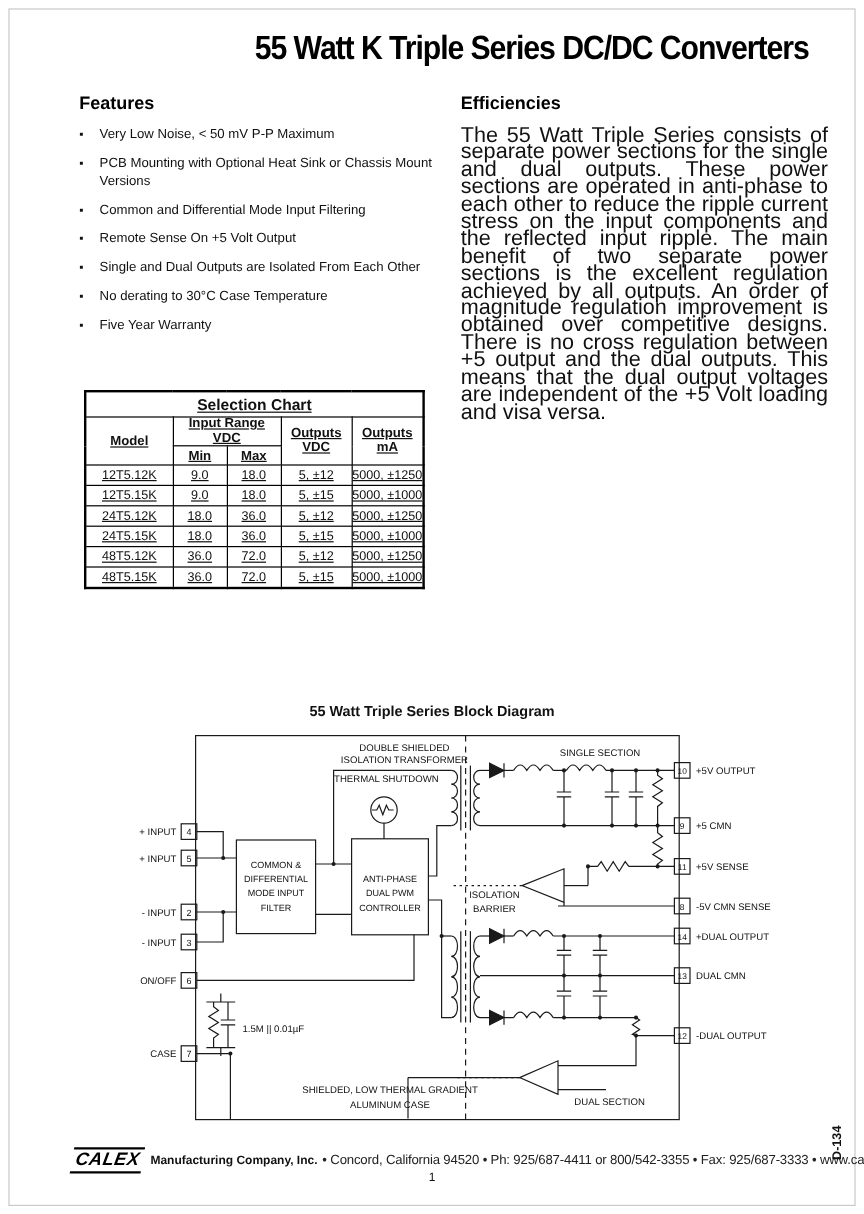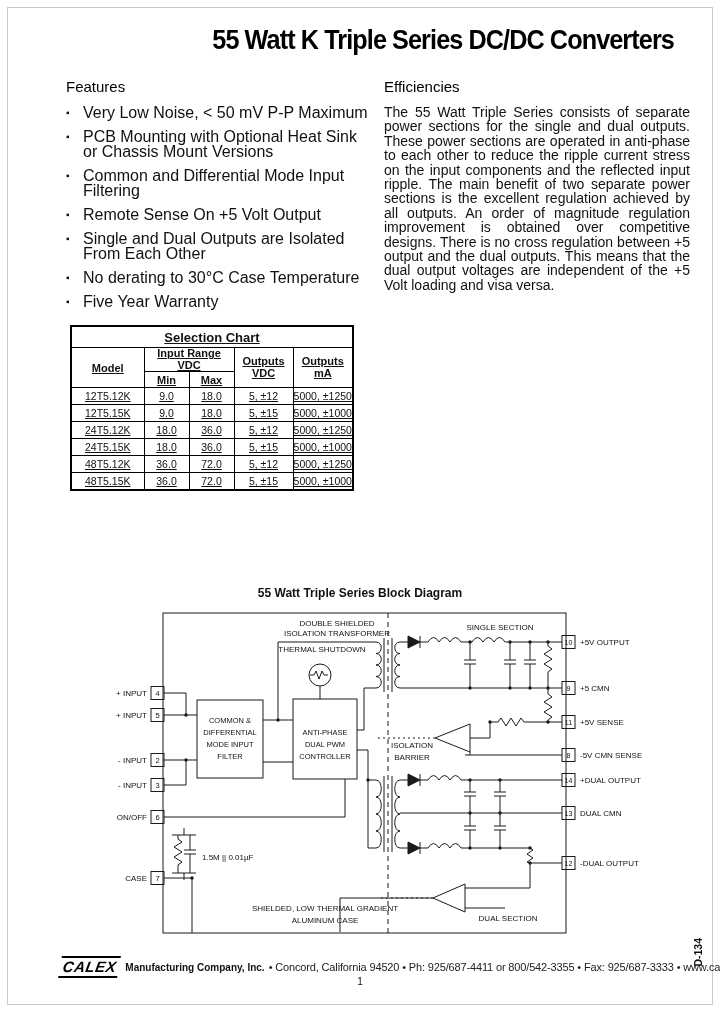--- a/index.html
+++ b/index.html
@@ -1,25 +1,25 @@
 <!DOCTYPE html>
 <html><head>
 <meta charset="utf-8">
 <style>
   html,body{margin:0;padding:0;background:#fff;}
   body{width:720px;height:1012px;position:relative;font-family:"Liberation Sans",sans-serif;color:#111;overflow:hidden;}
   .frame{position:absolute;inset:7px;border:1px solid #c9c9c9;pointer-events:none;}
   .title{position:absolute;top:24px;right:46px;font-size:28px;font-weight:bold;letter-spacing:-1px;transform:scaleX(.9);transform-origin:right center;white-space:nowrap;color:#000;}
-  .col-head{font-size:15px;font-weight:normal;margin:0 0 10px 0;color:#000;}
+  .col-head{font-size:15px;font-weight:bold;margin:0 0 10px 0;color:#000;}
   .features{position:absolute;left:66px;top:78px;width:305px;}
   .features ul{list-style:none;margin:6px 0 0 0;padding:0;}
-  .features li{position:relative;padding-left:17px;font-size:16px;line-height:15px;margin-bottom:9px;}
+  .features li{position:relative;padding-left:17px;font-size:11px;line-height:15px;margin-bottom:9px;}
   .features li::before{content:"▪";position:absolute;left:0;top:0;font-size:10px;}
   .desc{position:absolute;left:384px;top:78px;width:306px;}
-  .desc p{font-size:14px;line-height:14.4px;text-align:justify;margin:0 0 6px 0;}
+  .desc p{font-size:18px;line-height:14.4px;text-align:justify;margin:0 0 6px 0;}
   .desc p.ind{text-indent:14px;}
   table.sel{position:absolute;left:70px;top:325px;width:282px;border-collapse:collapse;border:2px solid #000;table-layout:fixed;}
   table.sel th,table.sel td{border:1px solid #000;text-align:center;padding:0;text-decoration:underline;}
   table.sel .t-title{font-size:13px;font-weight:bold;height:20px;}
   table.sel th{font-size:11px;font-weight:bold;}
   table.sel .pre{white-space:pre-line;line-height:11.5px;}
   table.sel td{font-size:10.5px;height:16px;}
   .hr1{height:24px;} .hr2{height:16px;}
   svg.diagram{position:absolute;left:0;top:580px;}
   svg.diagram text{fill:#111;font-family:"Liberation Sans",sans-serif;}

